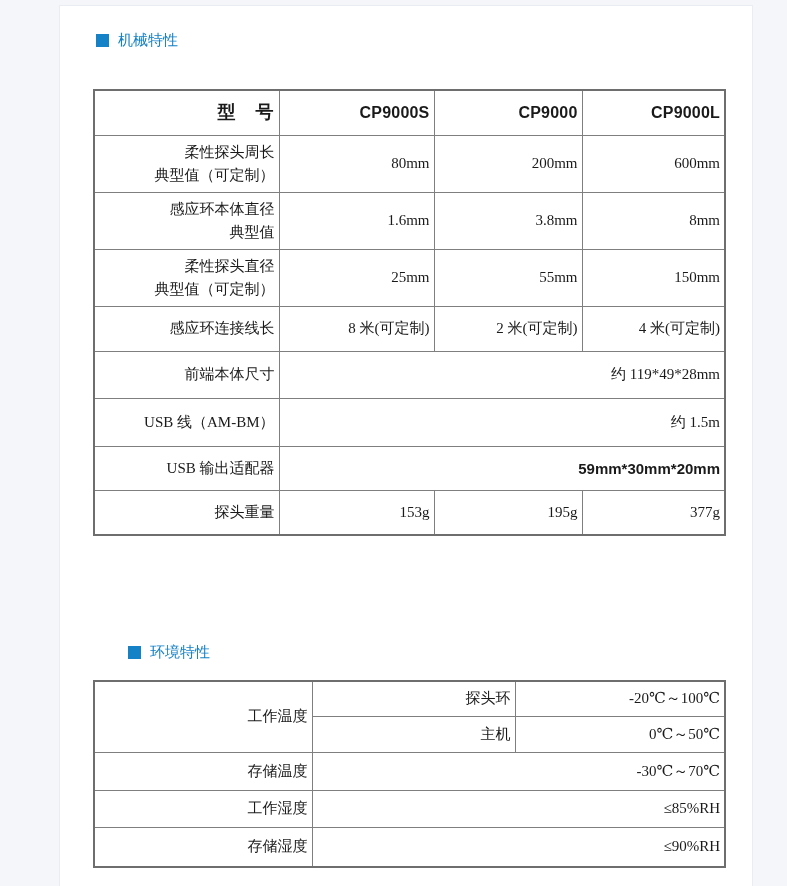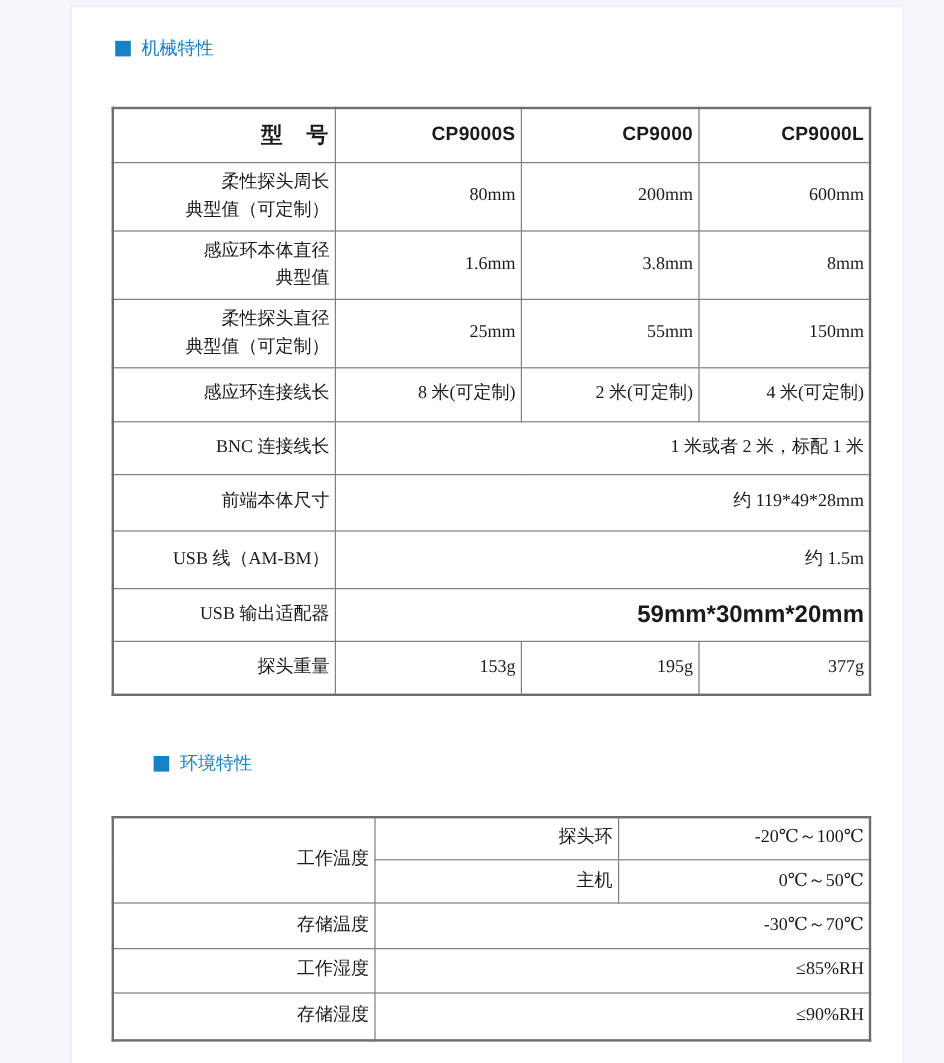--- a/index.html
+++ b/index.html
@@ -24,21 +24,21 @@
   }
   .section-header{
     position:absolute;left:36px;display:flex;align-items:center;gap:9px;
     font-family:"Liberation Sans","DejaVu Sans",sans-serif;
     font-weight:normal;font-size:15px;color:var(--accent-blue);
   }
   .section-header .bullet{
     width:13px;height:13px;background:var(--accent-blue);display:inline-block;flex:0 0 auto;
   }
   #header-mechanical{top:25px;}
-  #header-environmental{top:621px;padding-left:32px;}
+  #header-environmental{top:637px;padding-left:32px;}
   table{
     position:absolute;left:33px;border-collapse:collapse;table-layout:fixed;
     border:2px solid var(--table-outer-border);
   }
   #table-mechanical{top:83px;width:631px;}
   #table-environmental{top:674px;width:631px;}
   td,th{
     border:1px solid var(--table-border);
     text-align:right;vertical-align:middle;
     font-size:15px;font-weight:normal;
@@ -48,21 +48,21 @@
   }
   .model-label{
     font-size:18px;font-weight:bold;letter-spacing:1px;
   }
   .model-name{
     font-family:"Liberation Sans","DejaVu Sans",sans-serif;
     font-size:16px;font-weight:bold;letter-spacing:.2px;
   }
   .sans-value{
     font-family:"Liberation Sans","DejaVu Sans",sans-serif;
-    font-weight:bold;font-size:20px;
+    font-weight:bold;font-size:15px;
   }
 </style>
 </head>
 <body>
 
 <div class="card">
 
   <div class="section-header" id="header-mechanical">
     <span class="bullet"></span>
     <span>机械特性</span>
@@ -101,24 +101,20 @@
 典型值（可定制）</td>
       <td>25mm</td>
       <td>55mm</td>
       <td>150mm</td>
     </tr>
     <tr style="height:45px">
       <td>感应环连接线长</td>
       <td>8 米(可定制)</td>
       <td>2 米(可定制)</td>
       <td>4 米(可定制)</td>
-    </tr>
-    <tr style="height:44px">
-      <td>BNC 连接线长</td>
-      <td colspan="3">1 米或者 2 米，标配 1 米</td>
     </tr>
     <tr style="height:47px">
       <td>前端本体尺寸</td>
       <td colspan="3">约 119*49*28mm</td>
     </tr>
     <tr style="height:48px">
       <td>USB 线（AM-BM）</td>
       <td colspan="3">约 1.5m</td>
     </tr>
     <tr style="height:44px">

